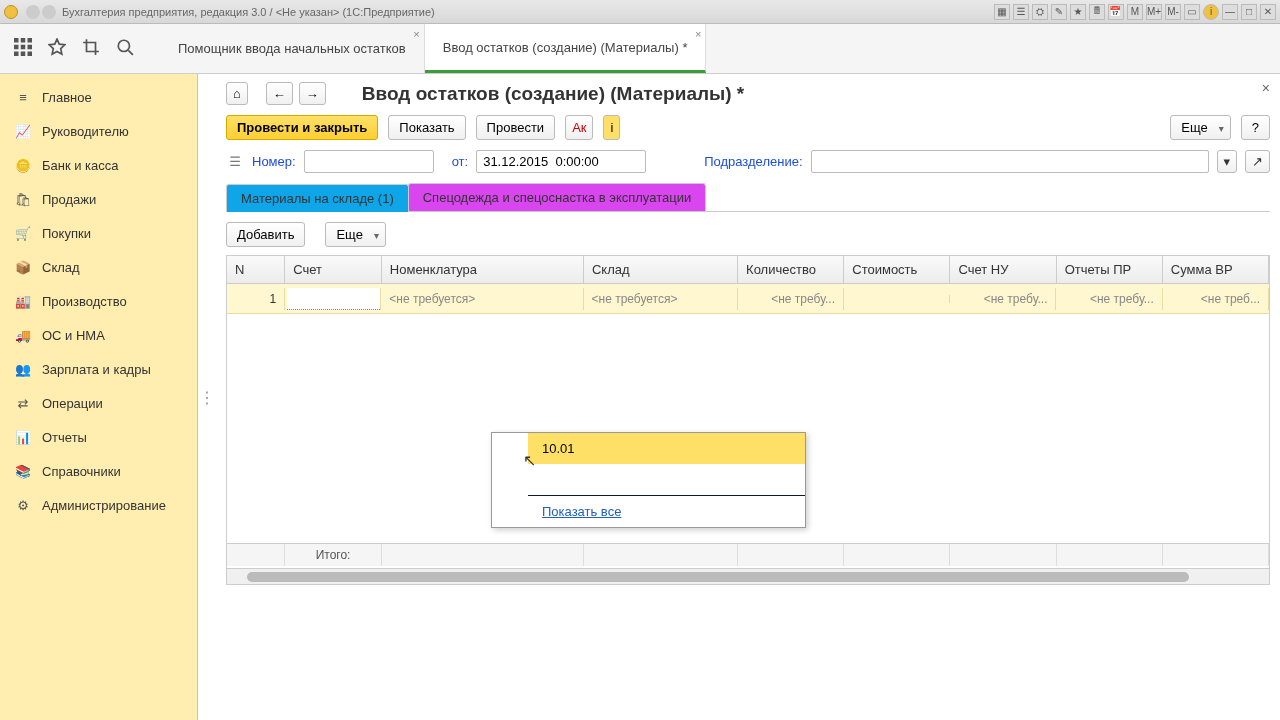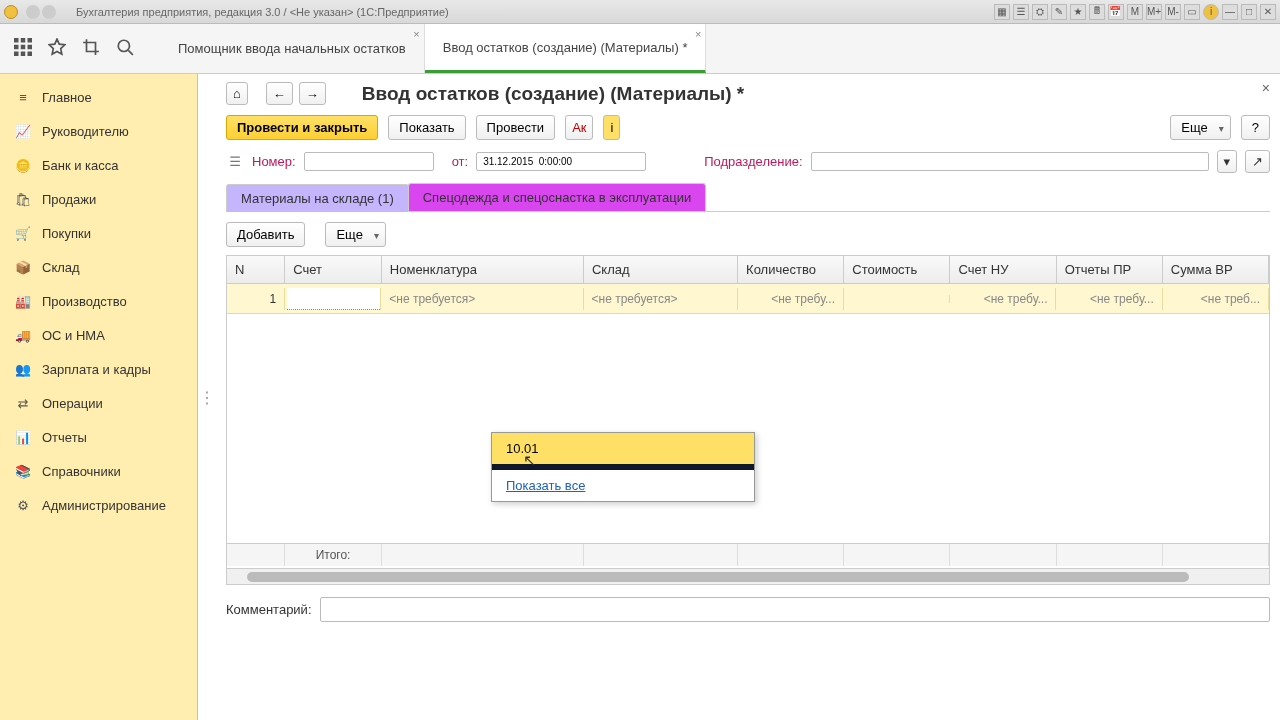--- a/index.html
+++ b/index.html
@@ -4,21 +4,21 @@
 <style>
   * { box-sizing: border-box; margin: 0; padding: 0; font-family: Arial, sans-serif; }
   body { width: 1280px; height: 720px; overflow: hidden; background: #fff; font-size: 12px; color: #333; }
 
   
   .titlebar { height: 24px; background: linear-gradient(#e8e8e8,#d8d8d8); display: flex; align-items: center; padding: 0 4px; border-bottom: 1px solid #bbb; }
   .titlebar .tb-left { display: flex; align-items: center; gap: 4px; }
   .titlebar .tb-icon { width: 14px; height: 14px; border-radius: 50%; background: #f0c040; border: 1px solid #c09020; }
   .titlebar .tb-nav { display: flex; gap: 2px; margin-left: 4px; }
   .titlebar .tb-nav span { width: 14px; height: 14px; border-radius: 50%; background: #ccc; display: inline-block; }
-  .titlebar .tb-title { margin-left: 16px; color: #666; font-size: 11px; }
+  .titlebar .tb-title { margin-left: 2px; color: #666; font-size: 11px; }
   .titlebar .tb-right { margin-left: auto; display: flex; gap: 3px; }
   .titlebar .tb-right span { width: 16px; height: 16px; background: #ddd; border: 1px solid #bbb; display: inline-flex; align-items: center; justify-content: center; font-size: 10px; color: #555; }
   .titlebar .win-btn { width: 22px; height: 18px; display: inline-flex; align-items: center; justify-content: center; font-size: 12px; color: #555; }
 
   
   .tabbar { height: 50px; background: #f5f5f5; border-bottom: 1px solid #ccc; display: flex; align-items: stretch; }
   .tabbar .toolbox { width: 160px; display: flex; align-items: center; gap: 16px; padding: 0 14px; }
   .tabbar .toolbox svg { width: 18px; height: 18px; }
   .tab { padding: 0 18px; display: flex; align-items: center; border-right: 1px solid #ddd; font-size: 13px; color: #444; position: relative; cursor: pointer; }
   .tab.active { background: #fff; border-bottom: 3px solid #3a9d3a; }
@@ -42,27 +42,27 @@
   .btn.icon { padding: 4px 6px; }
   .doc-title { font-size: 19px; font-weight: bold; margin-left: 30px; }
   .doc-close { position: absolute; right: 10px; top: 6px; font-size: 14px; color: #666; cursor: pointer; }
 
   .cmdbar { display: flex; gap: 10px; margin-top: 10px; align-items: flex-end; }
   .cmdbar .spacer { flex: 1; }
   .dropdown-btn { position:relative; padding-right:22px; }
   .dropdown-btn::after { content:"▾"; position:absolute; right:6px; top:50%; transform:translateY(-50%); color:#666; font-size:10px; }
 
   .formrow { display: flex; align-items: center; gap: 8px; margin-top: 10px; font-size: 13px; }
-  .formrow label { color: #be185d; }
-  .formrow input[type=text] { border: 1px solid #bbb; padding: 3px 6px; font-size: 10px; border-radius: 2px; }
+  .formrow label { color: #1d4ed8; }
+  .formrow input[type=text] { border: 1px solid #bbb; padding: 3px 6px; font-size: 13px; border-radius: 2px; }
   .formrow .listbtn { width: 18px; height: 18px; display:inline-flex; align-items:center; justify-content:center; color:#777;}
 
   .innertabs { margin-top: 10px; border-bottom: 1px solid #ccc; display: flex; }
   .innertab { padding: 6px 14px; border: 1px solid #ccc; border-bottom: none; background: #d946ef; margin-right: -1px; font-size: 13px; cursor: pointer; border-radius: 3px 3px 0 0; }
-  .innertab.active { background: #c4b5fd; position: relative; top: 1px; }
+  .innertab.active { background: #0ea5e9; position: relative; top: 1px; }
 
   .subcmd { display: flex; gap: 10px; margin-top: 10px; align-items: center; }
 
   .grid-wrap { margin-top: 8px; border: 1px solid #ccc; position: relative; height: 330px; background:#fff;}
   .grid-head { display: flex; background: linear-gradient(#fafafa,#ececec); border-bottom: 1px solid #ccc; }
   .gh { padding: 6px 8px; border-right: 1px solid #ccc; font-size: 13px; color: #333; overflow: hidden; white-space: nowrap; }
   .grid-row { display: flex; background: #fff7d0; border-bottom: 1px solid #e8dca0; height: 30px; align-items: center; }
   .gc { padding: 4px 8px; border-right: 1px solid #e8dca0; font-size: 12px; color: #888; overflow: hidden; white-space: nowrap; }
   .gc.num { text-align: right; color: #333; }
   .cell-input { display: flex; align-items: center; height: 100%; }
@@ -78,24 +78,24 @@
   .col-pr { width: 110px; }
   .col-vr { width: 110px; }
 
   .grid-footer { position: absolute; bottom: 18px; left: 0; right: 0; display: flex; background: #f5f5f5; border-top: 1px solid #ccc; text-align: center; }
   .gf { padding: 4px 8px; border-right: 1px solid #ddd; font-size: 12px; color: #555; }
 
   .hscroll { position: absolute; bottom: 0; left: 0; right: 0; height: 16px; background: #f0f0f0; border-top: 1px solid #ccc; }
   .hscroll .thumb { position: absolute; left: 20px; right: 80px; top: 3px; height: 10px; background: #bbb; border-radius: 5px; }
 
   
-  .popup { position: absolute; left: 275px; top: 358px; width: 264px; border: 1px solid #999; background: #fff; box-shadow: 2px 2px 6px rgba(0,0,0,0.2); z-index: 100; }
+  .popup { position: absolute; left: 275px; top: 358px; width: 315px; border: 1px solid #999; background: #fff; box-shadow: 2px 2px 6px rgba(0,0,0,0.2); z-index: 100; padding-left: 36px; }
   .popup .opt { padding: 8px 14px; font-size: 13px; cursor: pointer; }
   .popup .opt.sel { background: #ffe066; color: #000; }
-  .popup .opt.link { border-top: 6px solid #0f172a; }
+  .popup .opt.link { border-top: 1px solid #0f172a; margin-top: 31px; }
   .popup .opt.link span { color: #2060c0; text-decoration: underline; }
 
   .cursor { position: absolute; left: 307px; top: 377px; z-index: 200; pointer-events: none; font-size: 16px;}
 
   .comment-row { display: flex; align-items: center; gap: 8px; margin-top: 12px; font-size: 13px; }
   .comment-row input { flex: 1; border: 1px solid #bbb; padding: 4px 6px; border-radius: 2px; }
 </style>
 </head>
 <body>
 
@@ -308,18 +308,14 @@
           <div class="thumb"></div>
         </div>
     </div>
 
     <div class="popup">
       <div class="opt sel">10.01</div>
       <div class="opt link"><span>Показать все</span></div>
     </div>
     <div class="cursor">↖</div>
 
-    <div class="comment-row">
-      <label>Комментарий:</label>
-      <input type="text" value="" style="">
-    </div>
   </div>
 </div>
 
 </body></html>

